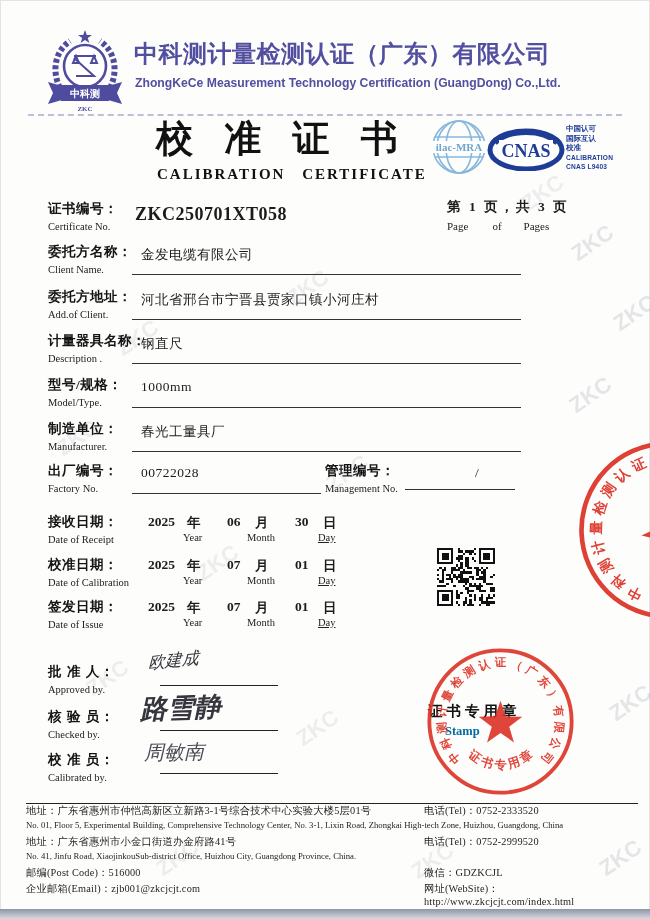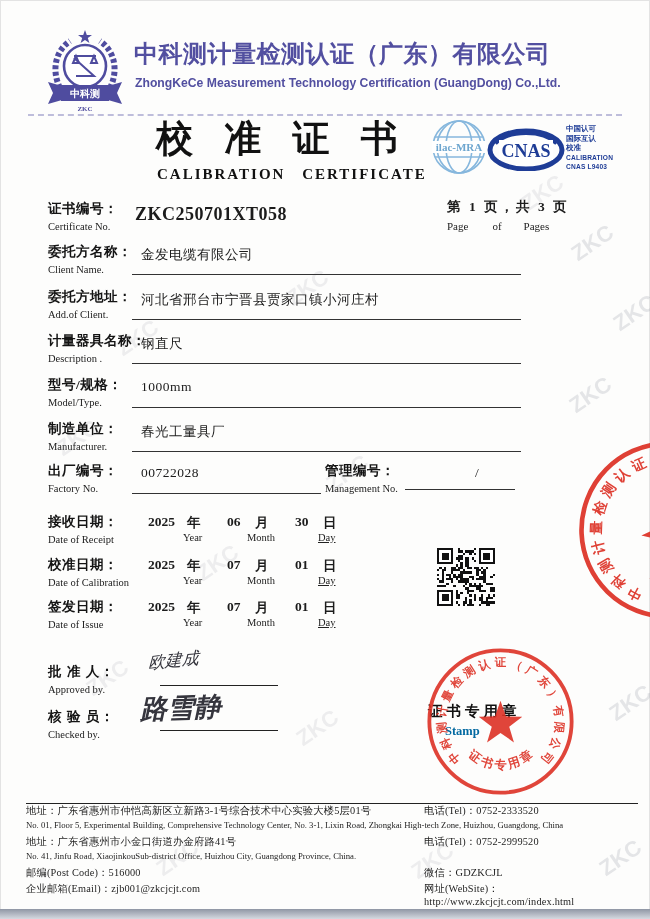--- a/index.html
+++ b/index.html
@@ -465,20 +465,28 @@
     <div class="sname sig0">欧建成</div>
   </div>
   <div class="srow" style="top:708px">
     <div>
         <div class="lab-cn">核 验 员：</div>
         <div class="lab-en">Checked by.</div>
       </div>
     <div class="sline"></div>
     <div class="sname sig1">路雪静</div>
   </div>
+  <div class="srow" style="top:751px">
+    <div>
+        <div class="lab-cn">校 准 员：</div>
+        <div class="lab-en">Calibrated by.</div>
+      </div>
+    <div class="sline"></div>
+    <div class="sname sig2">周敏南</div>
+  </div>
 
   <div class="stamp-label">
     <div class="cn">证书专用章</div>
     <div class="en">Stamp</div>
   </div>
   <svg class="stamp-main" viewBox="0 0 200 200">
       <circle cx="100" cy="100" r="93" fill="none" stroke="#dd3226" stroke-width="5"></circle>
       <text x="43.26322574031602" y="144.3276262234474" fill="#dd3226" font-size="15" font-weight="bold" text-anchor="middle" transform="rotate(-128 43.26322574031602 144.3276262234474)">中</text>
       <text x="33.2427624711913" y="126.97167472594566" fill="#dd3226" font-size="15" font-weight="bold" text-anchor="middle" transform="rotate(-112 33.2427624711913 126.97167472594566)">科</text>
       <text x="28.394423533484314" y="107.52604935527104" fill="#dd3226" font-size="15" font-weight="bold" text-anchor="middle" transform="rotate(-96 28.394423533484314 107.52604935527104)">测</text>

